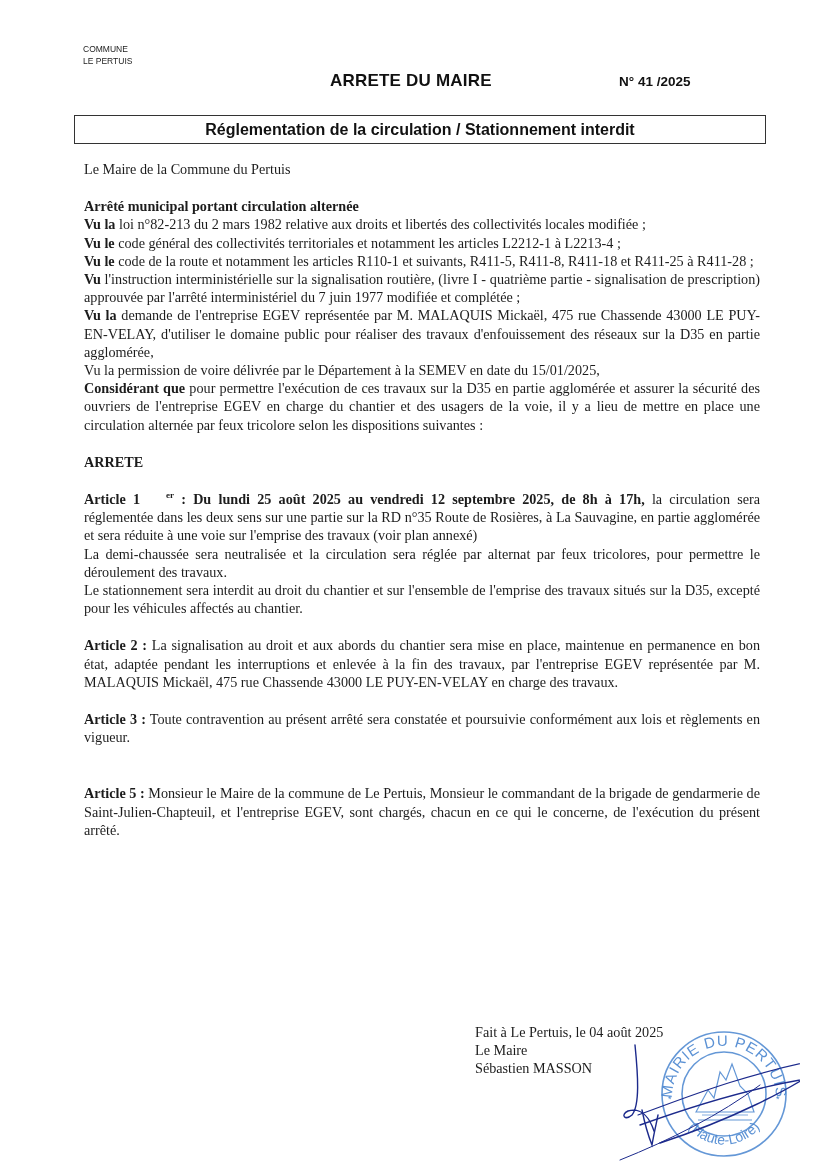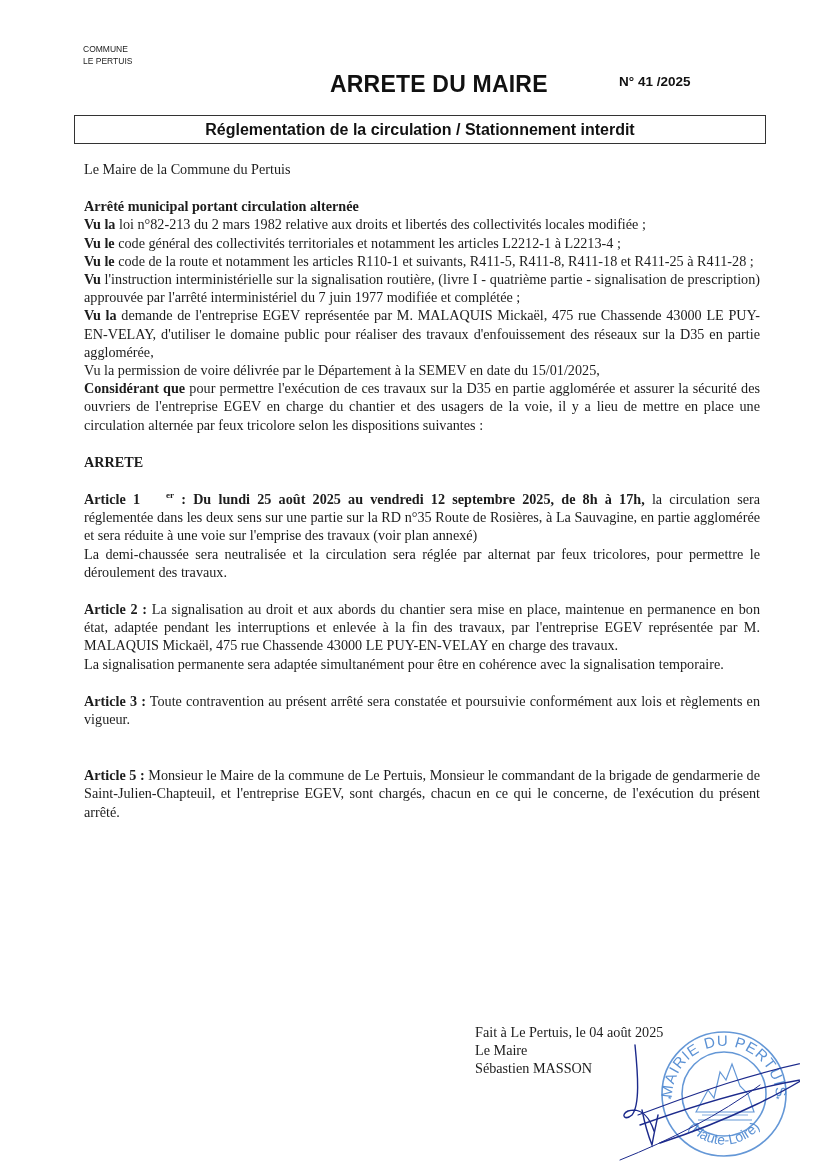--- a/index.html
+++ b/index.html
@@ -1,18 +1,18 @@
 <!DOCTYPE html>
 <html><head>
 <meta charset="utf-8">
 <style>
   html, body { margin: 0; padding: 0; background: #ffffff; }
   body { width: 826px; height: 1169px; position: relative; overflow: hidden; color: #1a1a1a; }
   .commune { position: absolute; left: 83px; top: 43px; font-family: "Liberation Sans", sans-serif; font-size: 8.5px; line-height: 12px; color: #222; }
-  .main-title { position: absolute; left: 330px; top: 71px; font-family: "Liberation Sans", sans-serif; font-weight: bold; font-size: 23px; letter-spacing: 0.2px; color: #111; }
+  .main-title { position: absolute; left: 330px; top: 71px; font-family: "Liberation Sans", sans-serif; font-weight: bold; font-size: 17px; letter-spacing: 0.2px; color: #111; }
   .num { position: absolute; left: 619px; top: 74px; font-family: "Liberation Sans", sans-serif; font-weight: bold; font-size: 13.5px; color: #111; }
   .title-box { position: absolute; left: 74px; top: 115px; width: 692px; height: 29px; border: 1px solid #333; box-sizing: border-box; display: flex; align-items: center; justify-content: center; }
   .title-box span { font-family: "Liberation Sans", sans-serif; font-weight: bold; font-size: 16px; color: #111; }
   .body-text { position: absolute; left: 84px; top: 160px; width: 676px; font-family: "Liberation Serif", serif; font-size: 14.2px; line-height: 18.2px; color: #1c1c1c; }
   .body-text p { margin: 0; }
   .gap { height: 19px; }
   .justify-last { text-align: justify; text-align-last: left; }
   b { font-weight: bold; }
   sup { font-size: 9px; vertical-align: super; line-height: 0; margin-left: 26px; }
   .sig { position: absolute; left: 475px; top: 1023px; font-family: "Liberation Serif", serif; font-size: 14.2px; line-height: 18.2px; color: #1c1c1c; }
@@ -47,26 +47,26 @@
   <p class="justify-last"><span>Vu la permission de voire délivrée par le Département à la SEMEV en date du 15/01/2025,</span></p>
   <p class="justify-last"><b>Considérant que</b><span> pour permettre l'exécution de ces travaux sur la D35 en partie agglomérée et assurer la sécurité des ouvriers de l'entreprise EGEV en charge du chantier et des usagers de la voie, il y a lieu de mettre en place une circulation alternée par feux tricolore selon les dispositions suivantes :</span></p>
   <div class="gap"></div>
 
   <p><b>ARRETE</b></p>
   <div class="gap"></div>
 
   <div>
     <p class="justify-last"><b><span>Article 1</span><sup>er</sup><span> : Du lundi 25 août 2025 au vendredi 12 septembre 2025, de 8h à 17h,</span></b><span> la circulation sera réglementée dans les deux sens sur une partie sur la RD n°35 Route de Rosières, à La Sauvagine, en partie agglomérée et sera réduite à une voie sur l'emprise des travaux (voir plan annexé)</span></p>
     <p class="justify-last">La demi-chaussée sera neutralisée et la circulation sera réglée par alternat par feux tricolores, pour permettre le déroulement des travaux.</p>
+    <p class="justify-last">Le stationnement sera interdit au droit du chantier et sur l'ensemble de l'emprise des travaux situés sur la D35, excepté pour les véhicules affectés au chantier.</p>
   </div>
   <div class="gap"></div>
 
   <div>
     <p class="justify-last"><b>Article 2 :</b><span> La signalisation au droit et aux abords du chantier sera mise en place, maintenue en permanence en bon état, adaptée pendant les interruptions et enlevée à la fin des travaux, par l'entreprise EGEV représentée par M. MALAQUIS Mickaël, 475 rue Chassende 43000 LE PUY-EN-VELAY en charge des travaux.</span></p>
-    <p class="justify-last">La signalisation permanente sera adaptée simultanément pour être en cohérence avec la signalisation temporaire.</p>
   </div>
   <div class="gap"></div>
 
   <div>
     <p class="justify-last"><b>Article 3 :</b><span> Toute contravention au présent arrêté sera constatée et poursuivie conformément aux lois et règlements en vigueur.</span></p>
   </div>
   <div class="gap"></div>
 
   <div class="gap"></div>
 

